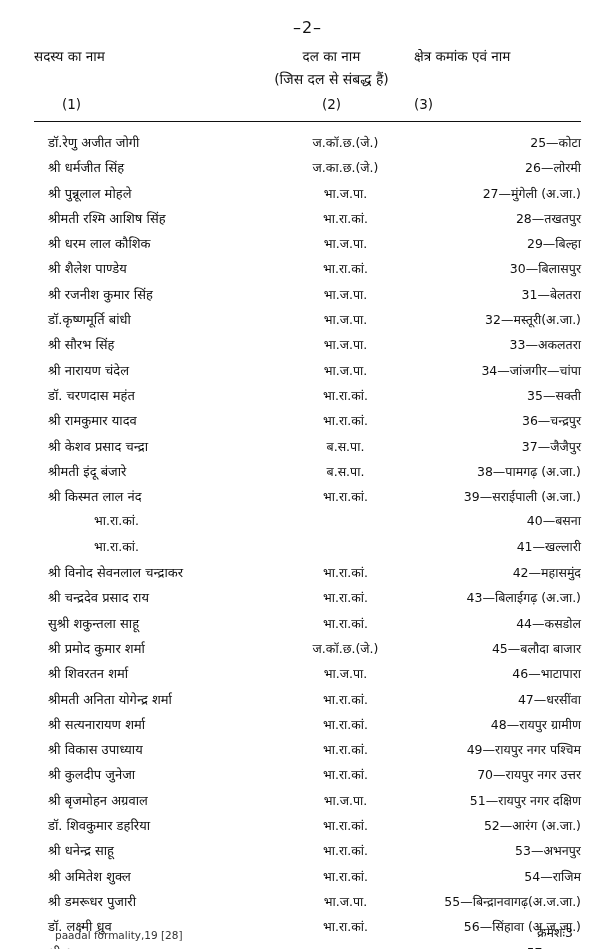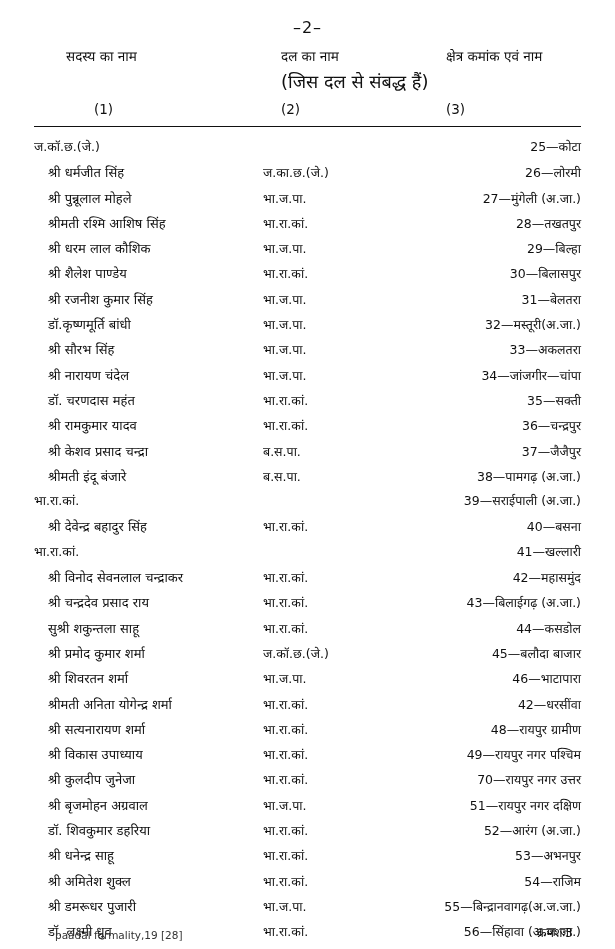--- a/index.html
+++ b/index.html
@@ -31,27 +31,26 @@
     font-family: "DejaVu Sans", sans-serif;
   }
   .head-rows {
     font-family: "DejaVu Sans", sans-serif;
     font-size: 13.5px;
   }
   .hrow {
     display: flex;
     align-items: baseline;
     margin-top: 4px;
-    margin-left: 32px;
   }
   .c1 { width: 215px; flex: 0 0 215px; }
-  .c2 { width: 165px; flex: 0 0 165px; }
+  .c2 { width: 165px; flex: 0 0 165px; text-align: center; }
   .c3 { flex: 1 1 auto; }
   .hrow.sub .c1 { }
-  .hrow.sub .c2 { font-size: 18px; }
+  .hrow.sub .c2 { font-size: 14px; }
   .hrow.nums { margin-top: 8px; }
   .hrow.nums .c1 { text-indent: 28px; }
   .rule {
     border: none;
     border-top: 1.6px solid #111;
     margin: 9px 0 0 0;
   }
   .table-body {
     margin-top: 14px;
     font-family: "DejaVu Sans", sans-serif;
@@ -110,20 +109,21 @@
       <div class="c1">(1)</div>
       <div class="c2">(2)</div>
       <div class="c3">(3)</div>
     </div>
   </div>
 
   <hr class="rule">
 
   <div class="table-body" id="table-body">
       <div class="row">
+        <div class="c1">डॉ.रेणु अजीत जोगी</div>
         <div class="c2">ज.कॉ.छ.(जे.)</div>
         <div class="c3">25—कोटा</div>
       </div>
       <div class="row">
         <div class="c1">श्री धर्मजीत सिंह</div>
         <div class="c2">ज.का.छ.(जे.)</div>
         <div class="c3">26—लोरमी</div>
       </div>
       <div class="row">
         <div class="c1">श्री पुन्नूलाल मोहले</div>
@@ -179,25 +179,25 @@
         <div class="c1">श्री केशव प्रसाद चन्द्रा</div>
         <div class="c2">ब.स.पा.</div>
         <div class="c3">37—जैजैपुर</div>
       </div>
       <div class="row">
         <div class="c1">श्रीमती इंदू बंजारे</div>
         <div class="c2">ब.स.पा.</div>
         <div class="c3">38—पामगढ़ (अ.जा.)</div>
       </div>
       <div class="row">
+        <div class="c1">श्री किस्मत लाल नंद</div>
         <div class="c2">भा.रा.कां.</div>
         <div class="c3">39—सराईपाली (अ.जा.)</div>
       </div>
       <div class="row">
-        <div class="c1">श्री देवेन्द्र बहादुर सिंह</div>
         <div class="c2">भा.रा.कां.</div>
         <div class="c3">40—बसना</div>
       </div>
       <div class="row">
         <div class="c2">भा.रा.कां.</div>
         <div class="c3">41—खल्लारी</div>
       </div>
       <div class="row">
         <div class="c1">श्री विनोद सेवनलाल चन्द्राकर</div>
         <div class="c2">भा.रा.कां.</div>
@@ -219,21 +219,21 @@
         <div class="c3">45—बलौदा बाजार</div>
       </div>
       <div class="row">
         <div class="c1">श्री शिवरतन शर्मा</div>
         <div class="c2">भा.ज.पा.</div>
         <div class="c3">46—भाटापारा</div>
       </div>
       <div class="row">
         <div class="c1">श्रीमती अनिता योगेन्द्र शर्मा</div>
         <div class="c2">भा.रा.कां.</div>
-        <div class="c3">42—धरसींवा</div>
+        <div class="c3">47—धरसींवा</div>
       </div>
       <div class="row">
         <div class="c1">श्री सत्यनारायण शर्मा</div>
         <div class="c2">भा.रा.कां.</div>
         <div class="c3">48—रायपुर ग्रामीण</div>
       </div>
       <div class="row">
         <div class="c1">श्री विकास उपाध्याय</div>
         <div class="c2">भा.रा.कां.</div>
         <div class="c3">49—रायपुर नगर पश्चिम</div>

